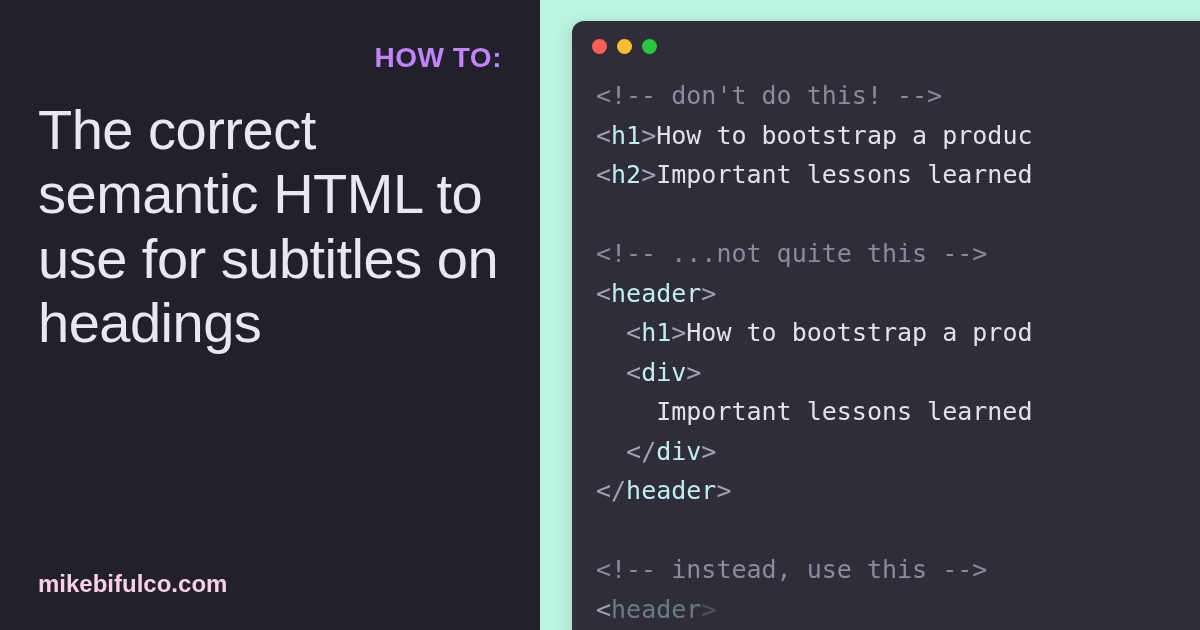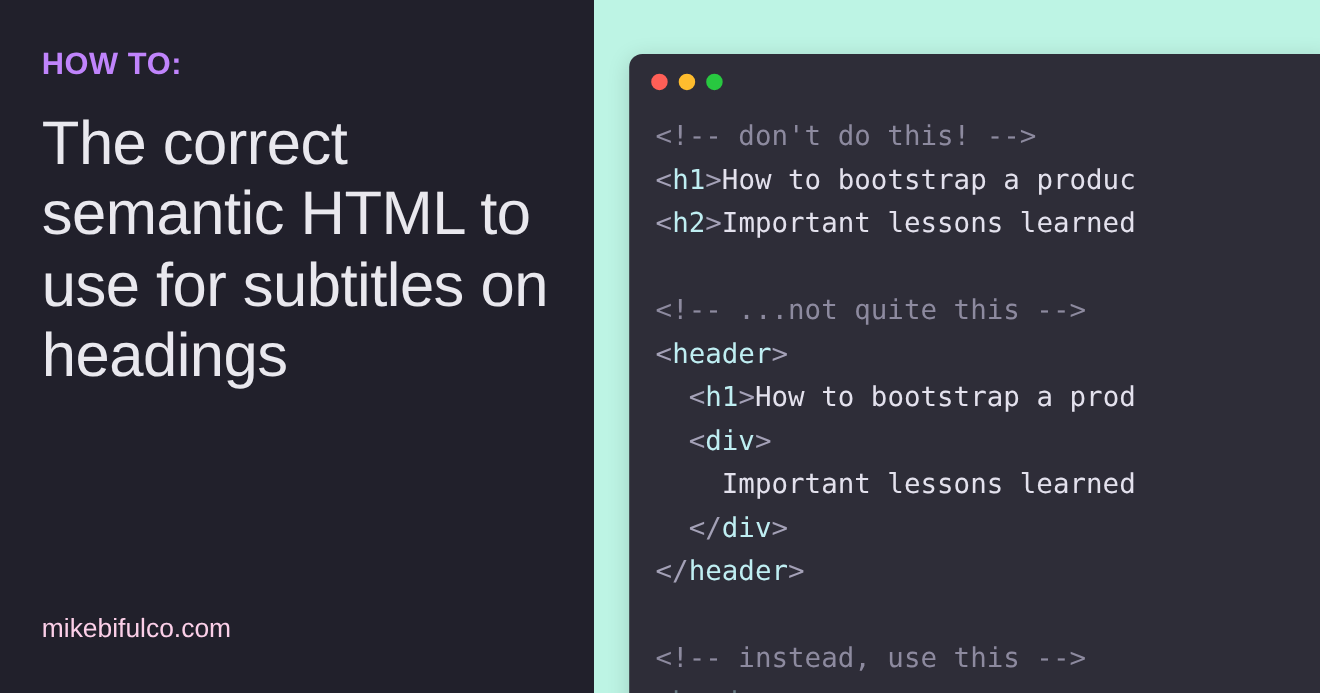--- a/index.html
+++ b/index.html
@@ -1,18 +1,19 @@
 <!DOCTYPE html>
 <html><head>
   <meta charset="utf-8">
   <style>
     * {
       margin: 0;
       padding: 0;
       box-sizing: border-box;
+      align-items: flex-end;
     }
     body {
       width: 1200px;
       height: 630px;
       display: flex;
       font-family: -apple-system, BlinkMacSystemFont, "Segoe UI", Helvetica, Arial, sans-serif;
       overflow: hidden;
     }
     .left-panel {
       width: 585px;
@@ -32,31 +33,31 @@
     }
     .title {
       color: #e9e8ee;
       font-size: 56px;
       font-weight: 400;
       line-height: 1.15;
       letter-spacing: -0.5px;
     }
     .domain {
       position: absolute;
-      bottom: 44px;
+      bottom: 32px;
       left: 38px;
       color: #fbcfe8;
       font-size: 24px;
-      font-weight: 400;
+      font-weight: 700;
     }
     .right-panel {
       width: 721px;
       height: 100%;
       background: #bdf4e4;
-      padding: 49px 0 0 32px;
+      padding: 21px 0 0 32px;
       overflow: hidden;
     }
     .code-window {
       background: #2e2d38;
       border-radius: 12px;
       width: 640px;
       height: 640px;
       overflow: hidden;
       box-shadow: 0 4px 20px rgba(0,0,0,0.15);
     }

